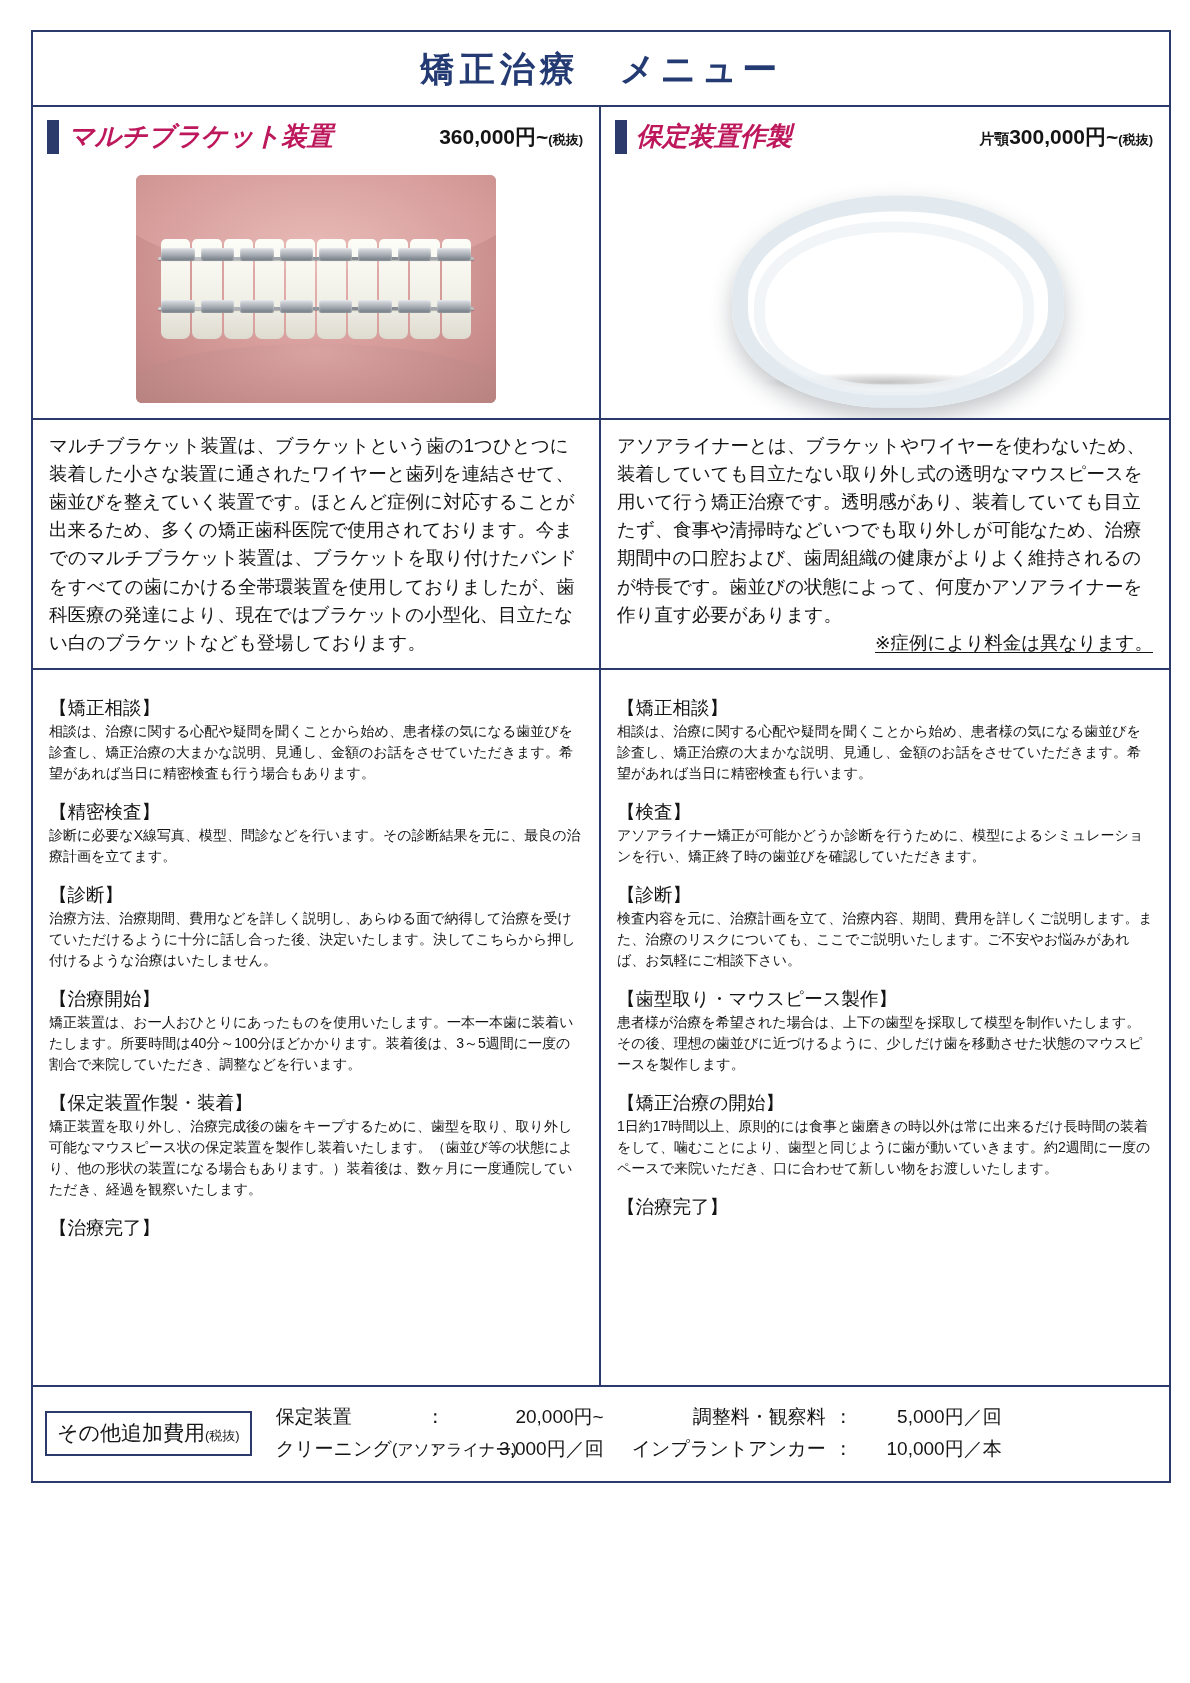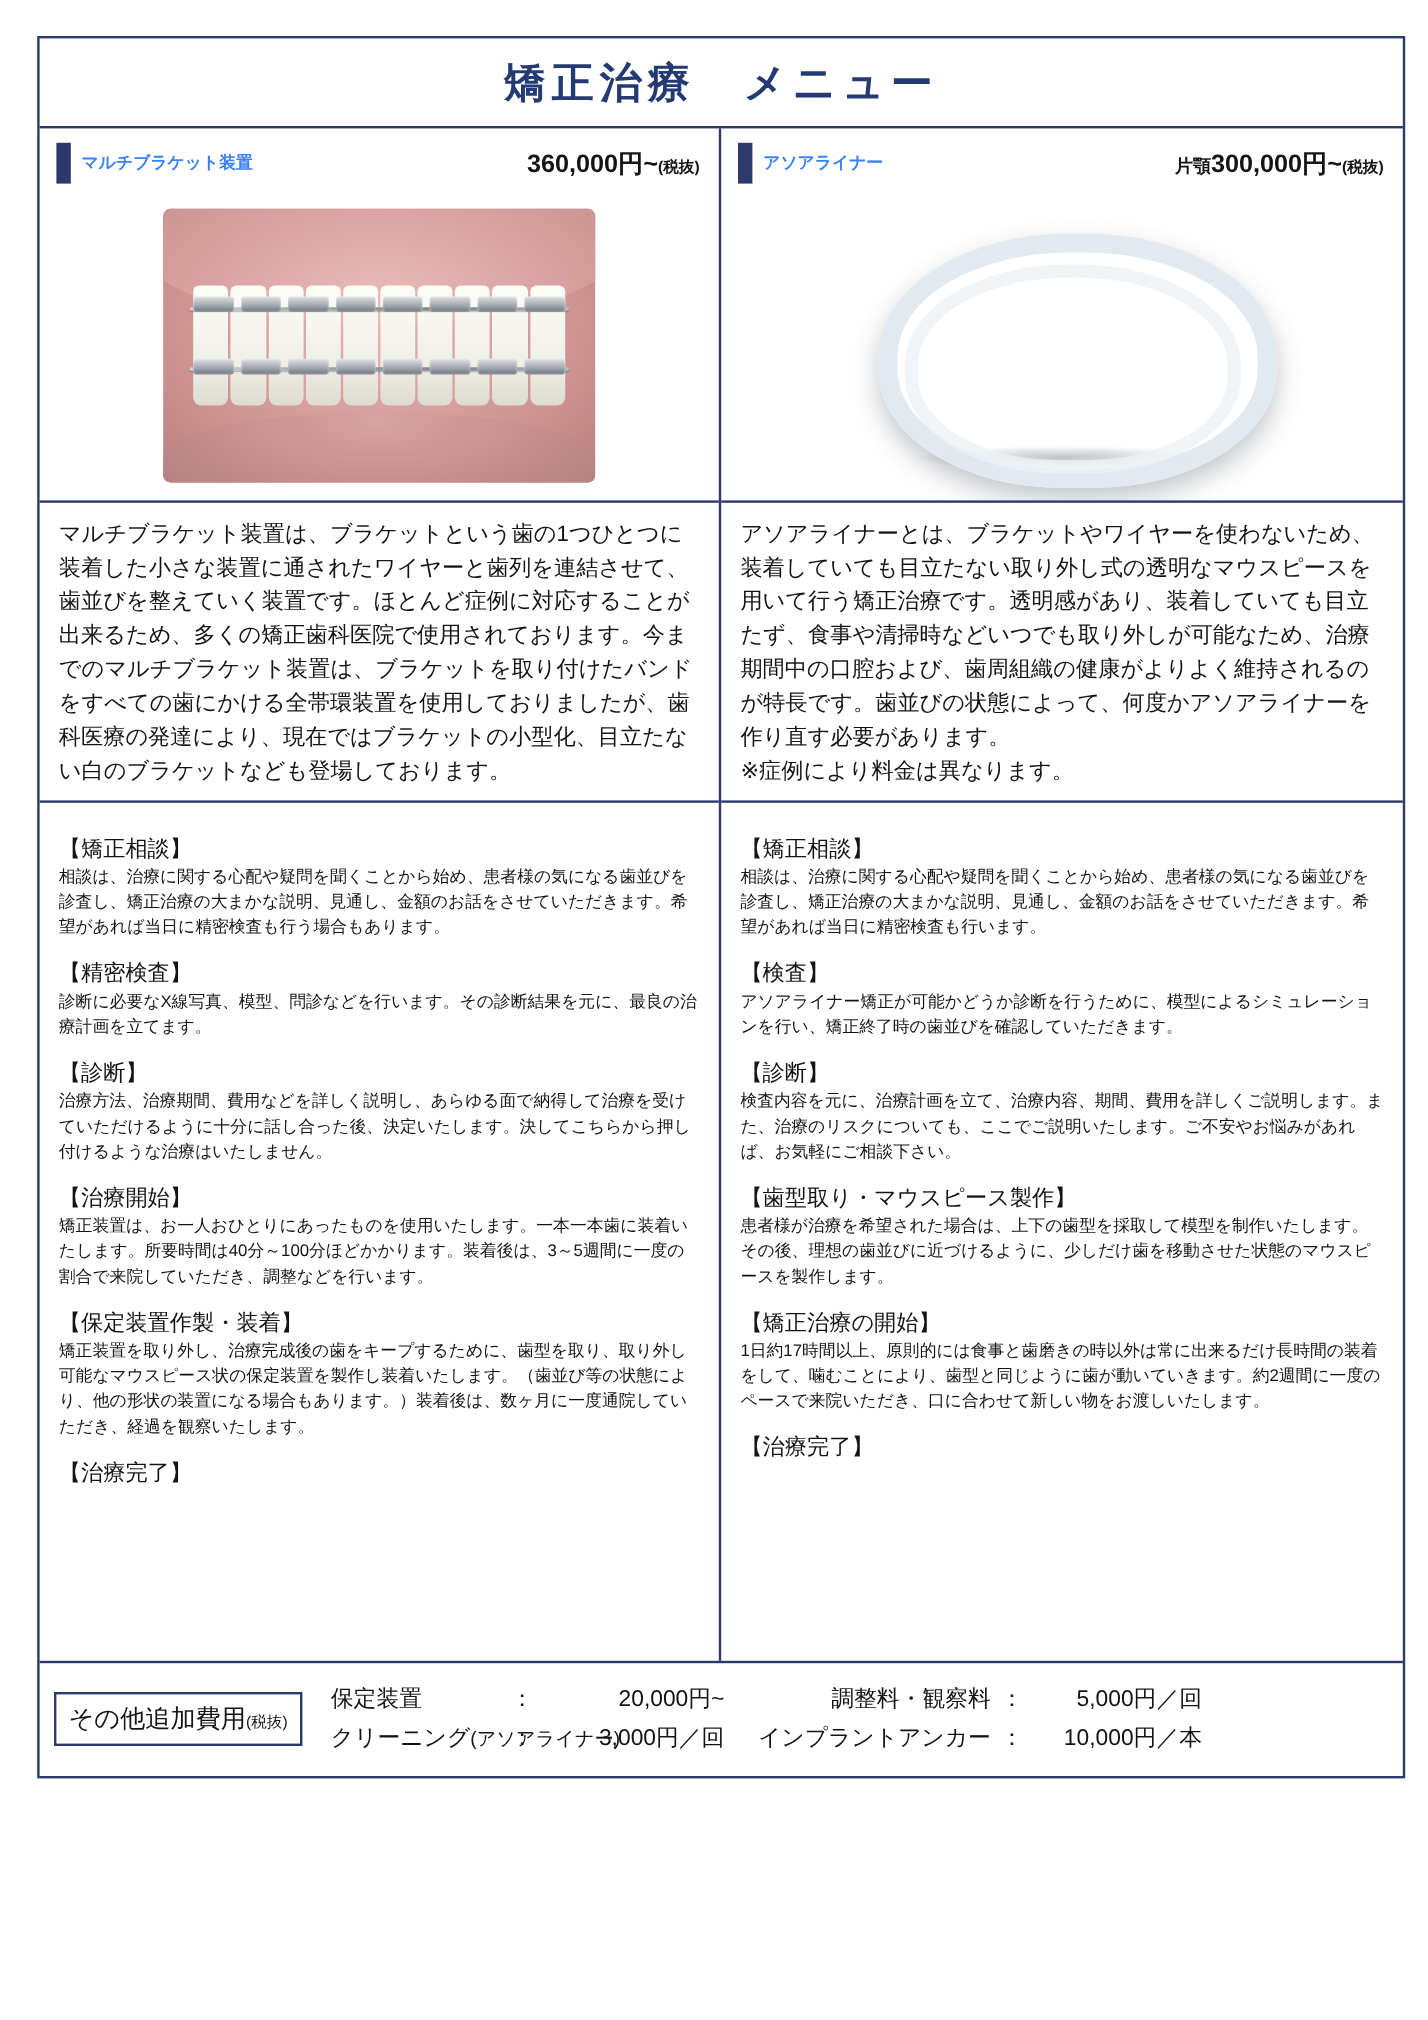--- a/index.html
+++ b/index.html
@@ -62,24 +62,25 @@
     box-sizing: border-box;
   }
   .prod-head .tab {
     width: 12px;
     height: 34px;
     background: #2b3a6b;
     margin-right: 9px;
     flex: 0 0 auto;
   }
   .prod-name {
-    font-size: 14px;
+    font-size: 26px;
     font-weight: bold;
-    color: #3b82f6;
+    color: #be185d;
     white-space: nowrap;
+    font-style: italic;
   }
   .prod-price {
     margin-left: auto;
     font-size: 21px;
     font-weight: bold;
     white-space: nowrap;
     padding-right: 6px;
   }
   .prod-price .small {
     font-size: 13px;
@@ -211,21 +212,21 @@
   
   .desc {
     padding: 12px 16px 14px 16px;
     font-size: 18.5px;
     line-height: 1.52;
     border-bottom: 2px solid #2b3a6b;
     box-sizing: border-box;
     height: 250px;
   }
   .desc p { margin: 0; }
-  .u { text-underline-offset: 3px; }
+  .u { text-decoration: underline; text-underline-offset: 3px; text-align: right; }
 
   
   .steps {
     padding: 10px 16px 12px 16px;
     box-sizing: border-box;
     height: 715px;
   }
   .step { margin-bottom: 13px; margin-top: 15px; }
   .step:last-child { margin-bottom: 0; }
   .step-title {
@@ -363,21 +364,21 @@
           <div class="step">
             <p class="step-title">【治療完了】</p>
           </div>
         </div>
       </div>
 
       <div class="col right">
 
         <div class="prod-head">
           <span class="tab"></span>
-          <span class="prod-name">アソアライナー</span>
+          <span class="prod-name">保定装置作製</span>
           <span class="prod-price">
             <span class="pre">片顎</span><span>300,000円~</span><span class="small">(税抜)</span>
           </span>
         </div>
 
         <div class="photo-wrap">
           <div class="photo-inner">
             <div class="aligner">
               <div class="shadow"></div>
               <div class="arch"></div>

